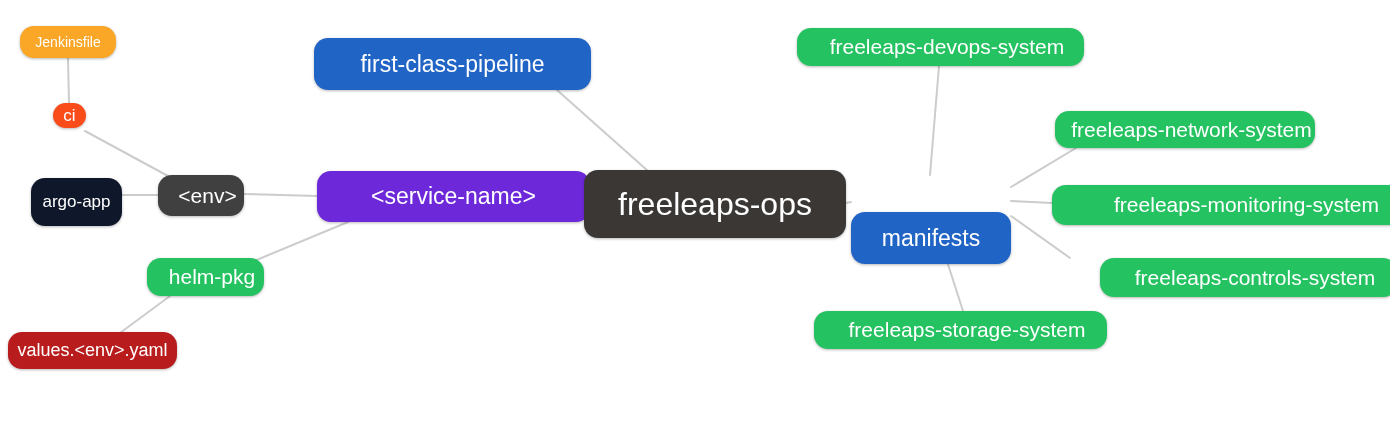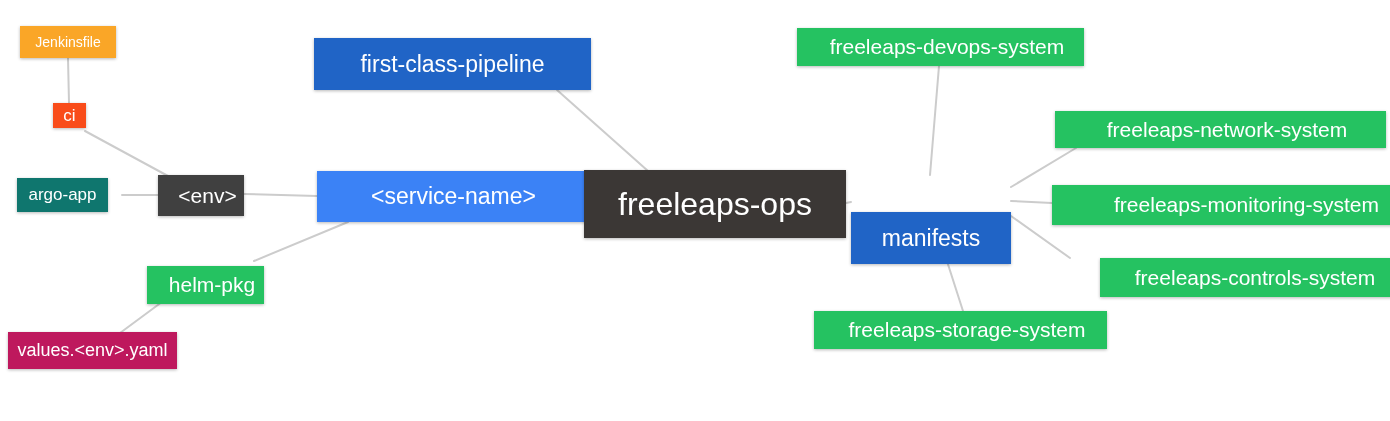--- a/index.html
+++ b/index.html
@@ -11,21 +11,21 @@
     font-family:"Liberation Sans", sans-serif;
   }
   .edge-layer{
     position:absolute;left:0;top:0;width:1390px;height:421px;
     pointer-events:none;
   }
   .node{
     position:absolute;
     display:flex;align-items:center;justify-content:center;
     color:#ffffff;
-    border-radius:0;
+    border-radius:14px;
     box-sizing:border-box;
     box-shadow:0 1px 3px rgba(0,0,0,0.28);
     cursor:pointer;
     z-index:2;
     white-space:nowrap;
   }
   .node .node-label{pointer-events:none;}
   .t-xs{font-size:14px;}
   .t-sm{font-size:17px;}
   .t-md{font-size:21px;padding-left:13px;}
@@ -53,48 +53,48 @@
       <line x1="1011" y1="216" x2="1070" y2="258" stroke="#CCCCCC" stroke-width="2" stroke-linecap="round"></line>
       <line x1="936" y1="227" x2="963" y2="311" stroke="#CCCCCC" stroke-width="2" stroke-linecap="round"></line>
     </svg>
 
 <div class="node t-xs" style="left: 20px; top: 26px; width: 96px; height: 32px; background: rgb(250, 166, 39); color: rgb(255, 255, 255);">
       <span class="node-label">Jenkinsfile</span>
     </div>
     <div class="node t-sm" style="left: 53px; top: 103px; width: 33px; height: 25px; background: rgb(249, 76, 26); color: rgb(255, 255, 255);">
       <span class="node-label">ci</span>
     </div>
-    <div class="node t-sm" style="left: 17px; top: 178px; width: 91px; height: 34px; background: #0f766e; color: rgb(255, 255, 255);">
+    <div class="node t-sm" style="left: 31px; top: 178px; width: 91px; height: 48px; background: #0f172a; color: rgb(255, 255, 255);">
       <span class="node-label">argo-app</span>
     </div>
     <div class="node t-md" style="left: 158px; top: 175px; width: 86px; height: 41px; background: #404040; color: rgb(255, 255, 255);">
       <span class="node-label">&lt;env&gt;</span>
     </div>
-    <div class="node t-md" style="left: 147px; top: 258px; width: 117px; height: 38px; background: rgb(37, 194, 97); color: rgb(255, 255, 255); margin-top: 8px;">
+    <div class="node t-md" style="left: 147px; top: 258px; width: 117px; height: 38px; background: rgb(37, 194, 97); color: rgb(255, 255, 255);">
       <span class="node-label">helm-pkg</span>
     </div>
-    <div class="node t-mds" style="left: 8px; top: 332px; width: 169px; height: 37px; background: #be185d; color: rgb(255, 255, 255);">
+    <div class="node t-mds" style="left: 8px; top: 332px; width: 169px; height: 37px; background: #b91c1c; color: rgb(255, 255, 255);">
       <span class="node-label">values.&lt;env&gt;.yaml</span>
     </div>
     <div class="node t-lg" style="left: 314px; top: 38px; width: 277px; height: 52px; background: rgb(32, 100, 198); color: rgb(255, 255, 255);">
       <span class="node-label">first-class-pipeline</span>
     </div>
-    <div class="node t-lg" style="left: 317px; top: 171px; width: 273px; height: 51px; background: #3b82f6; color: rgb(255, 255, 255);">
+    <div class="node t-lg" style="left: 317px; top: 171px; width: 273px; height: 51px; background: #6d28d9; color: rgb(255, 255, 255);">
       <span class="node-label">&lt;service-name&gt;</span>
     </div>
     <div class="node t-xl" style="left: 584px; top: 170px; width: 262px; height: 68px; background: rgb(59, 55, 53); color: rgb(255, 255, 255);">
       <span class="node-label">freeleaps-ops</span>
     </div>
     <div class="node t-lg" style="left: 851px; top: 175px; width: 160px; height: 52px; background: rgb(32, 100, 198); color: rgb(255, 255, 255); margin-top: 37px;">
       <span class="node-label">manifests</span>
     </div>
     <div class="node t-md" style="left: 797px; top: 28px; width: 287px; height: 38px; background: rgb(37, 194, 97); color: rgb(255, 255, 255);">
       <span class="node-label">freeleaps-devops-system</span>
     </div>
-    <div class="node t-md" style="left: 1055px; top: 111px; width: 331px; height: 37px; background: rgb(37, 194, 97); color: rgb(255, 255, 255);">
+    <div class="node t-md" style="left: 1055px; top: 111px; width: 260px; height: 37px; background: rgb(37, 194, 97); color: rgb(255, 255, 255);">
       <span class="node-label">freeleaps-network-system</span>
     </div>
     <div class="node t-md" style="left: 1052px; top: 185px; width: 376px; height: 40px; background: rgb(37, 194, 97); color: rgb(255, 255, 255);">
       <span class="node-label">freeleaps-monitoring-system</span>
     </div>
     <div class="node t-md" style="left: 1100px; top: 258px; width: 297px; height: 39px; background: rgb(37, 194, 97); color: rgb(255, 255, 255);">
       <span class="node-label">freeleaps-controls-system</span>
     </div>
     <div class="node t-md" style="left: 814px; top: 311px; width: 293px; height: 38px; background: rgb(37, 194, 97); color: rgb(255, 255, 255);">
       <span class="node-label">freeleaps-storage-system</span>

